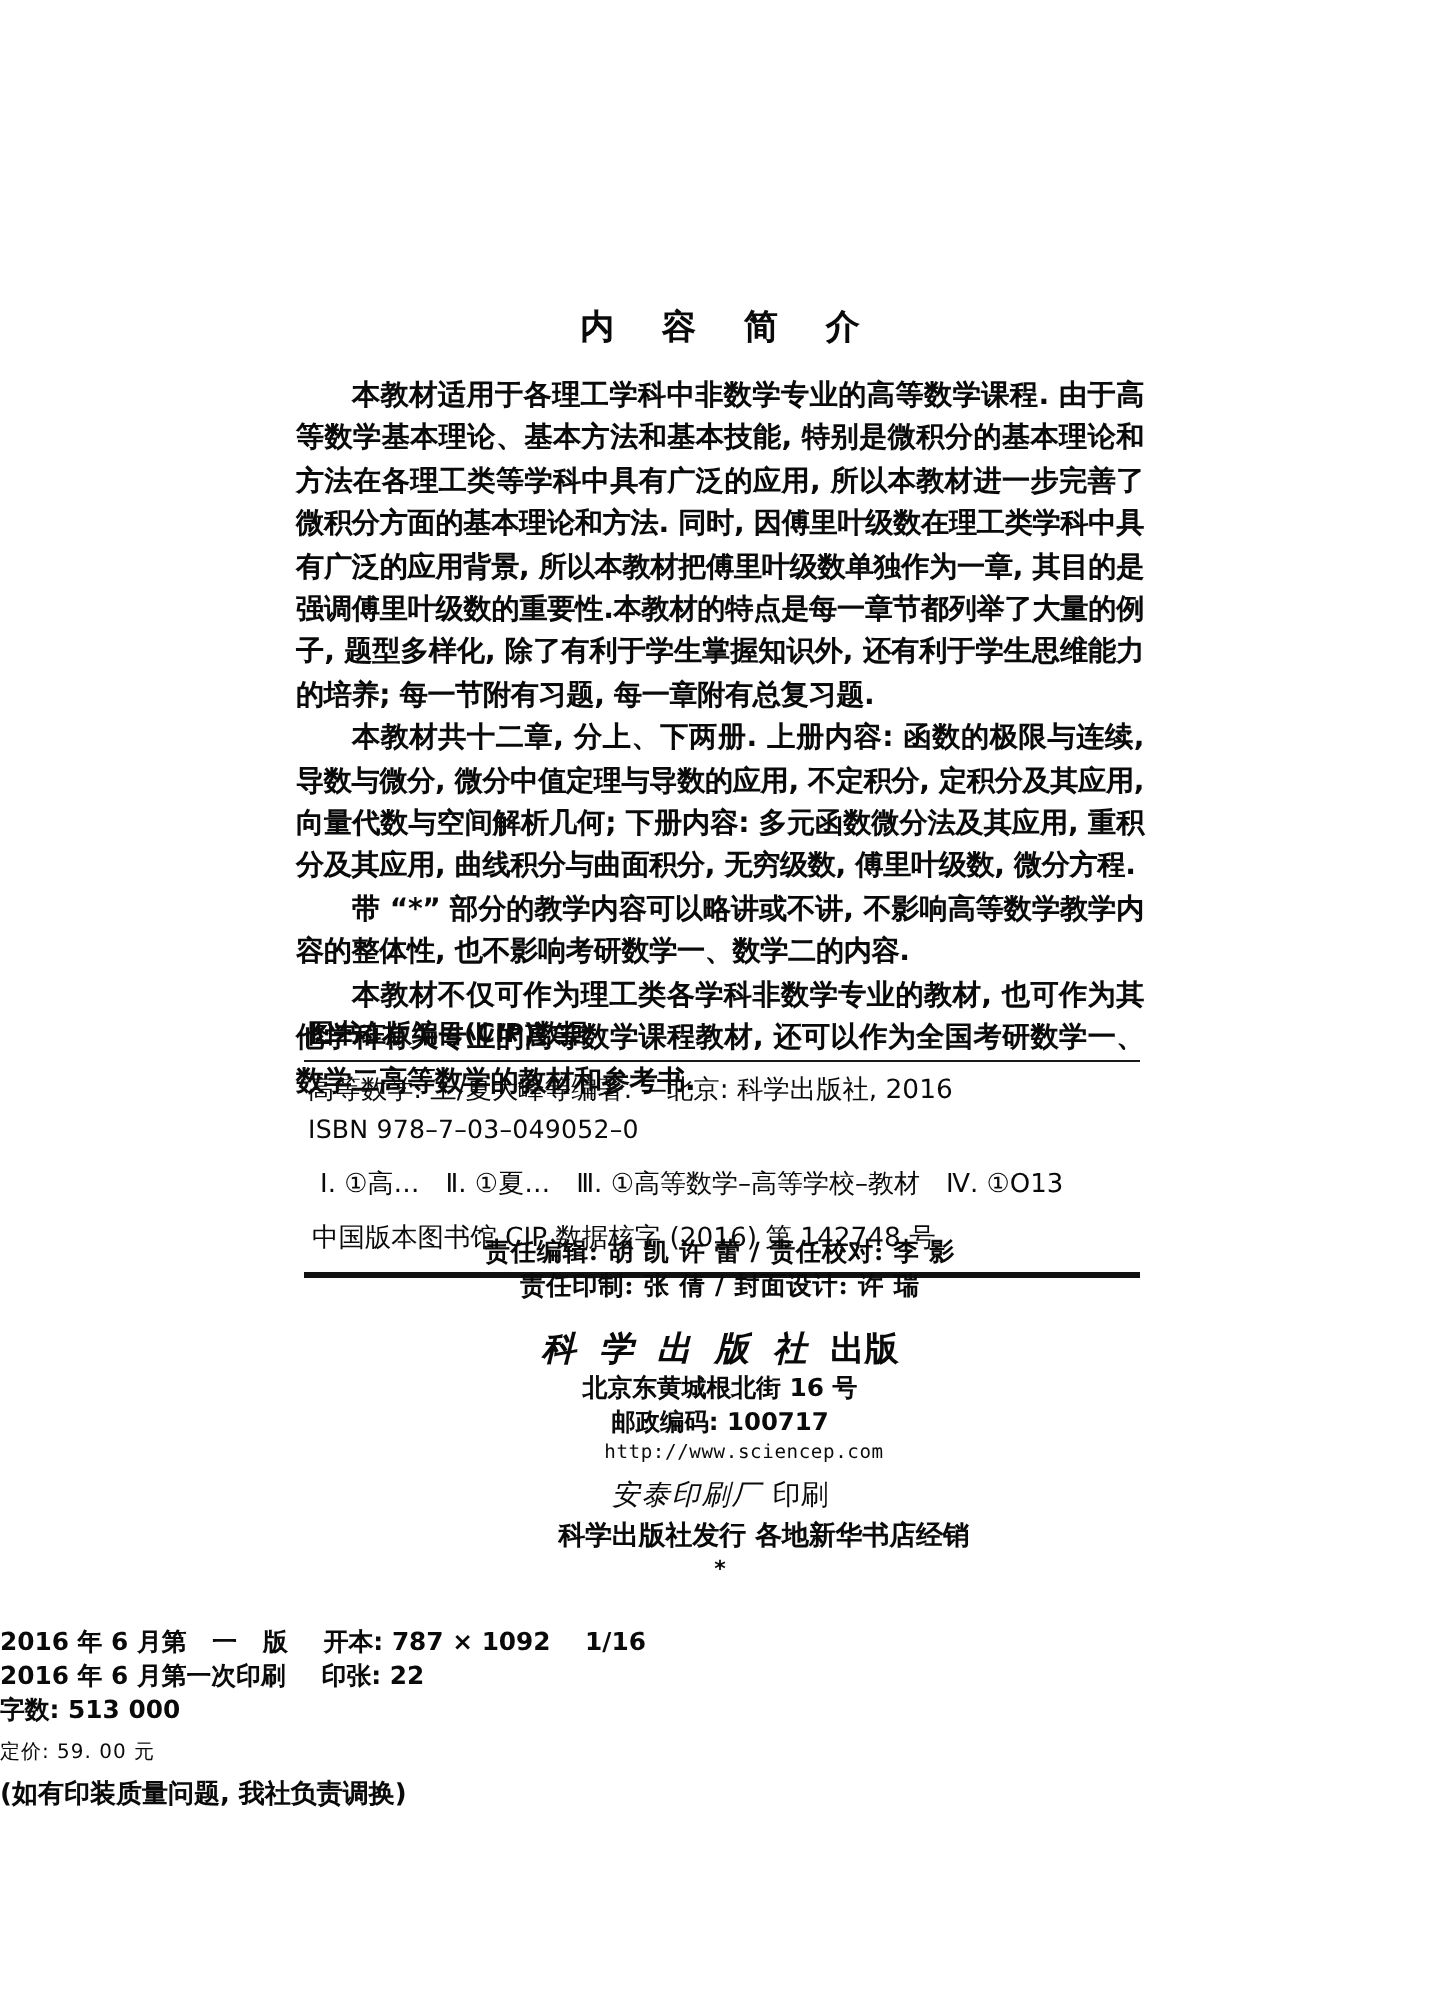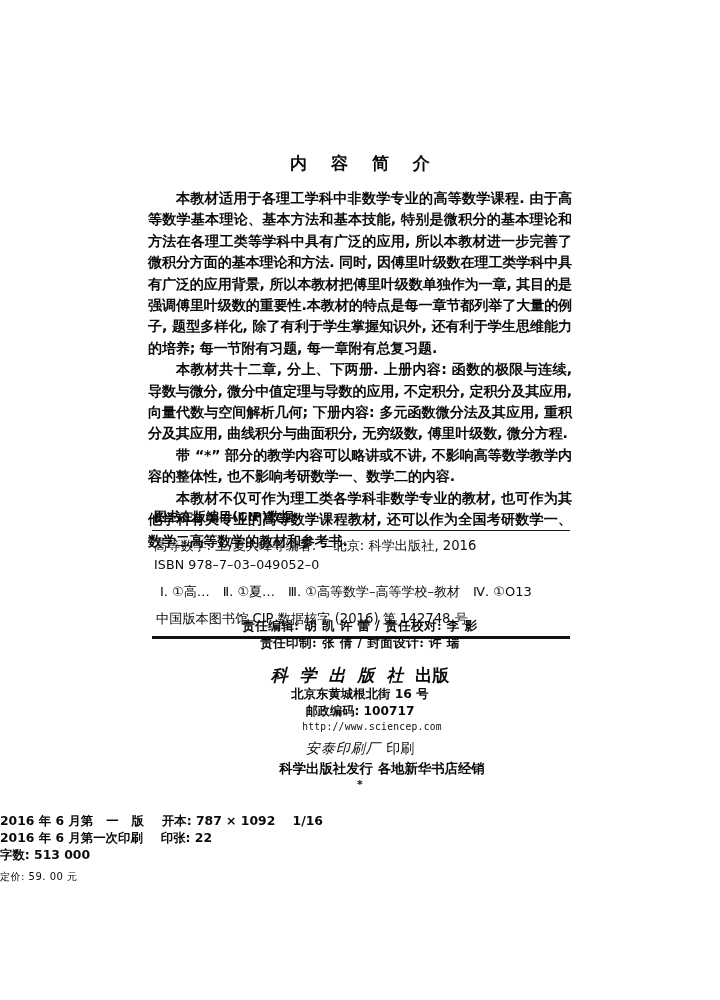--- a/index.html
+++ b/index.html
@@ -253,15 +253,16 @@
     <div class="printer"><span>安泰印刷厂</span> <span class="plain">印刷</span></div>
     <div class="distrib">科学出版社发行   各地新华书店经销</div>
     <div class="star">*</div>
   </div>
 
   <div class="specs">
     <div class="spec-row"><span>2016 年 6 月第   一   版</span><span class="gap"></span><span>开本: 787 × 1092    1/16</span></div>
     <div class="spec-row"><span>2016 年 6 月第一次印刷</span><span class="gap"></span><span>印张: 22</span></div>
     <div class="spec-center">字数: 513 000</div>
     <div class="price">定价: 59. 00 元</div>
+    <div class="note">(如有印装质量问题, 我社负责调换)</div>
   </div>
 
 </div>
 
 </body></html>

